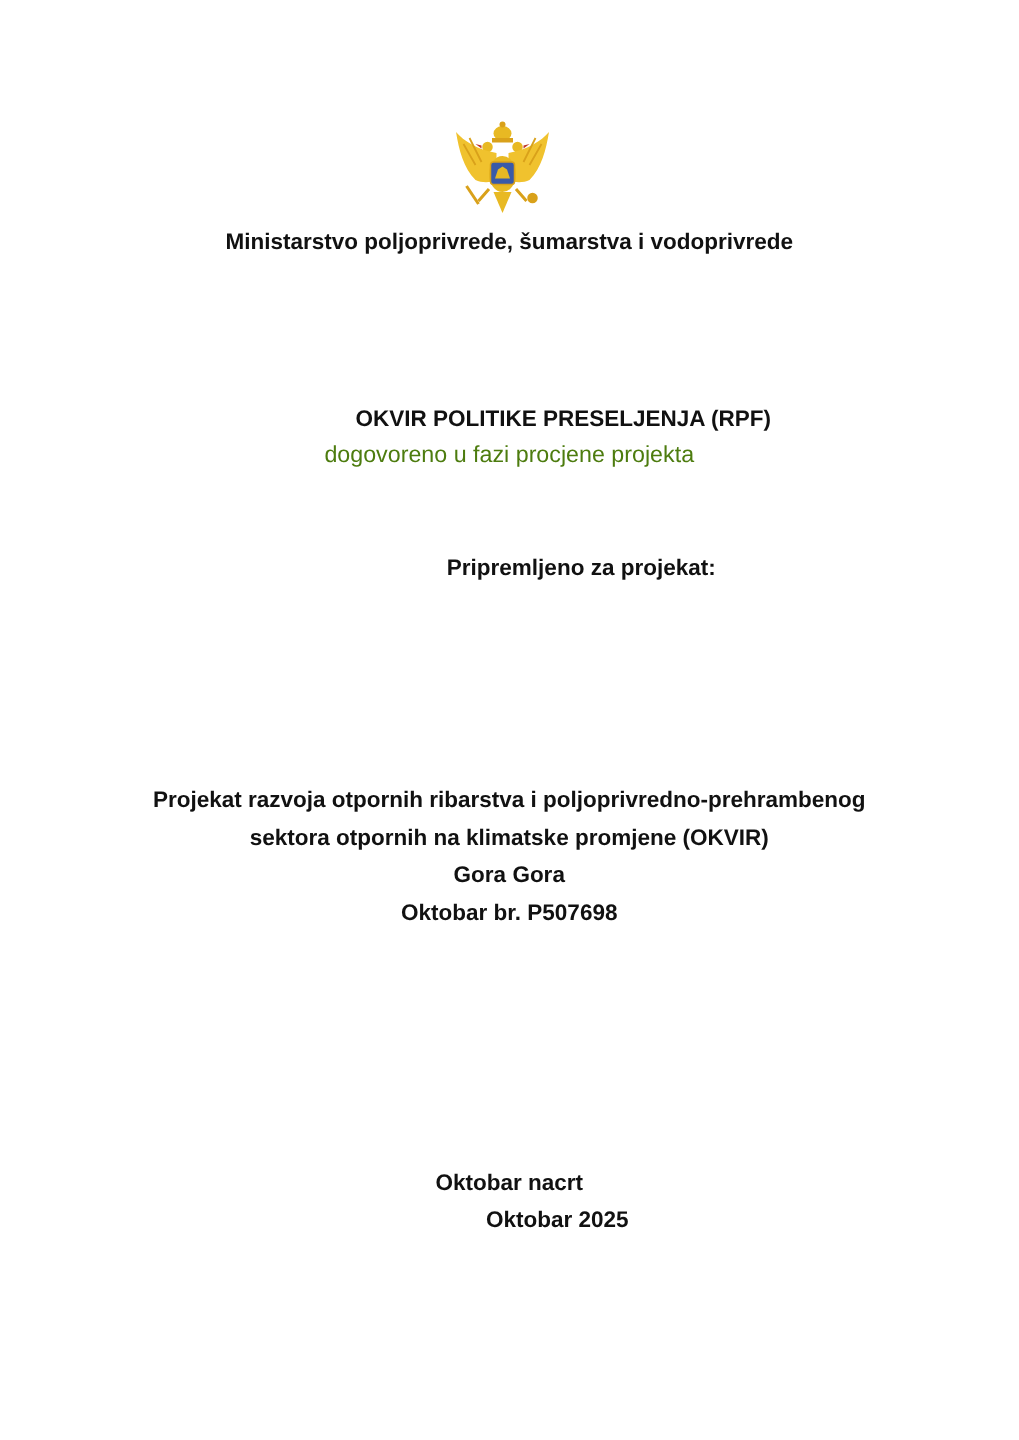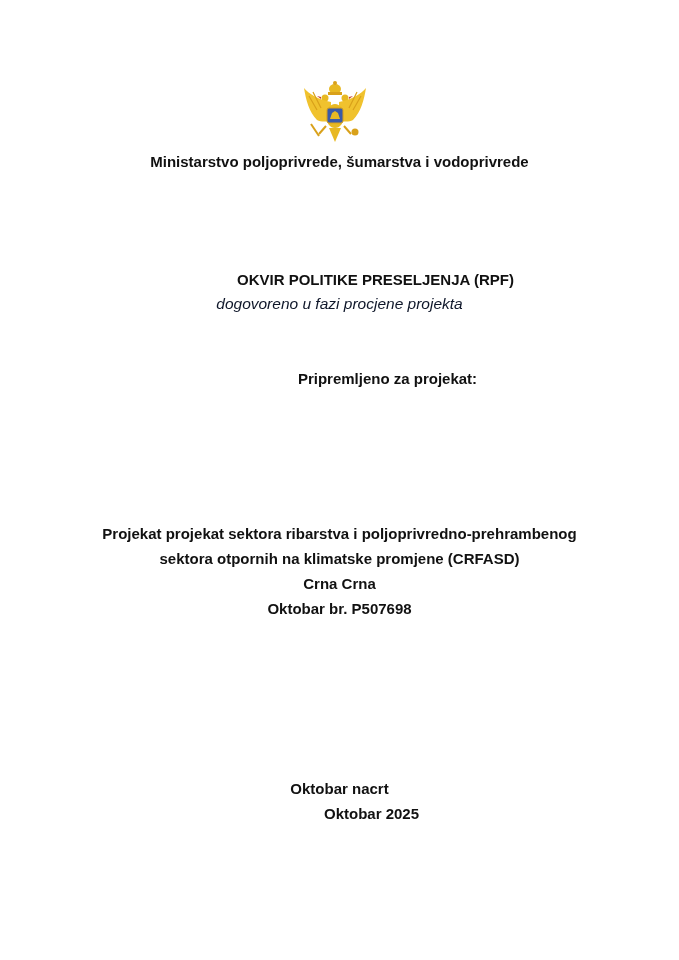--- a/index.html
+++ b/index.html
@@ -6,21 +6,21 @@
   body {
     width: 679px; height: 960px; position: relative; overflow: hidden;
     font-family: "Liberation Sans", "DejaVu Sans", sans-serif;
     color: #111111;
   }
   .line {
     position: absolute; left: 0; width: 679px; text-align: center;
     font-size: 15px; line-height: 20px; white-space: nowrap;
   }
   .bold { font-weight: bold; }
-  .blue { color: #0f172a; font-weight: normal; font-style: italic; }
+  .blue { color: #4d7c0f; font-weight: normal; }
   .emblem { position: absolute; left: 301px; top: 80px; width: 68px; height: 70px; }
 </style>
 </head>
 <body>
 
 <div class="emblem">
   <svg width="68" height="70" viewBox="0 0 68 70">
 
     <ellipse cx="34" cy="9" rx="6" ry="5" fill="#e8b923"></ellipse>
     <circle cx="34" cy="3" r="2" fill="#d9a11a"></circle>
@@ -48,19 +48,19 @@
   </svg>
 </div>
 
 <div class="line bold" style="top:152px;">Ministarstvo poljoprivrede, šumarstva i vodoprivrede</div>
 
 <div class="line bold" style="top:270px;padding-left:36px;">OKVIR POLITIKE PRESELJENJA (RPF)</div>
 <div class="line blue" style="top:294px; font-size:15.5px;">dogovoreno u fazi procjene projekta</div>
 
 <div class="line bold" style="top:369px;padding-left:48px;">Pripremljeno za projekat:</div>
 
-<div class="line bold" style="top:524px;">Projekat projekat sektora ribarstva i poljoprivredno-prehrambenog</div>
-<div class="line bold" style="top:549px;">sektora otpornih na klimatske promjene (CRFASD)</div>
-<div class="line bold" style="top:574px;">Crna Crna</div>
+<div class="line bold" style="top:524px;">Projekat razvoja otpornih ribarstva i poljoprivredno-prehrambenog</div>
+<div class="line bold" style="top:549px;">sektora otpornih na klimatske promjene (OKVIR)</div>
+<div class="line bold" style="top:574px;">Gora Gora</div>
 <div class="line bold" style="top:599px;">Oktobar br. P507698</div>
 
 <div class="line bold" style="top:779px;">Oktobar nacrt</div>
 <div class="line bold" style="top:804px;padding-left:32px;">Oktobar 2025</div>
 
 </body></html>

